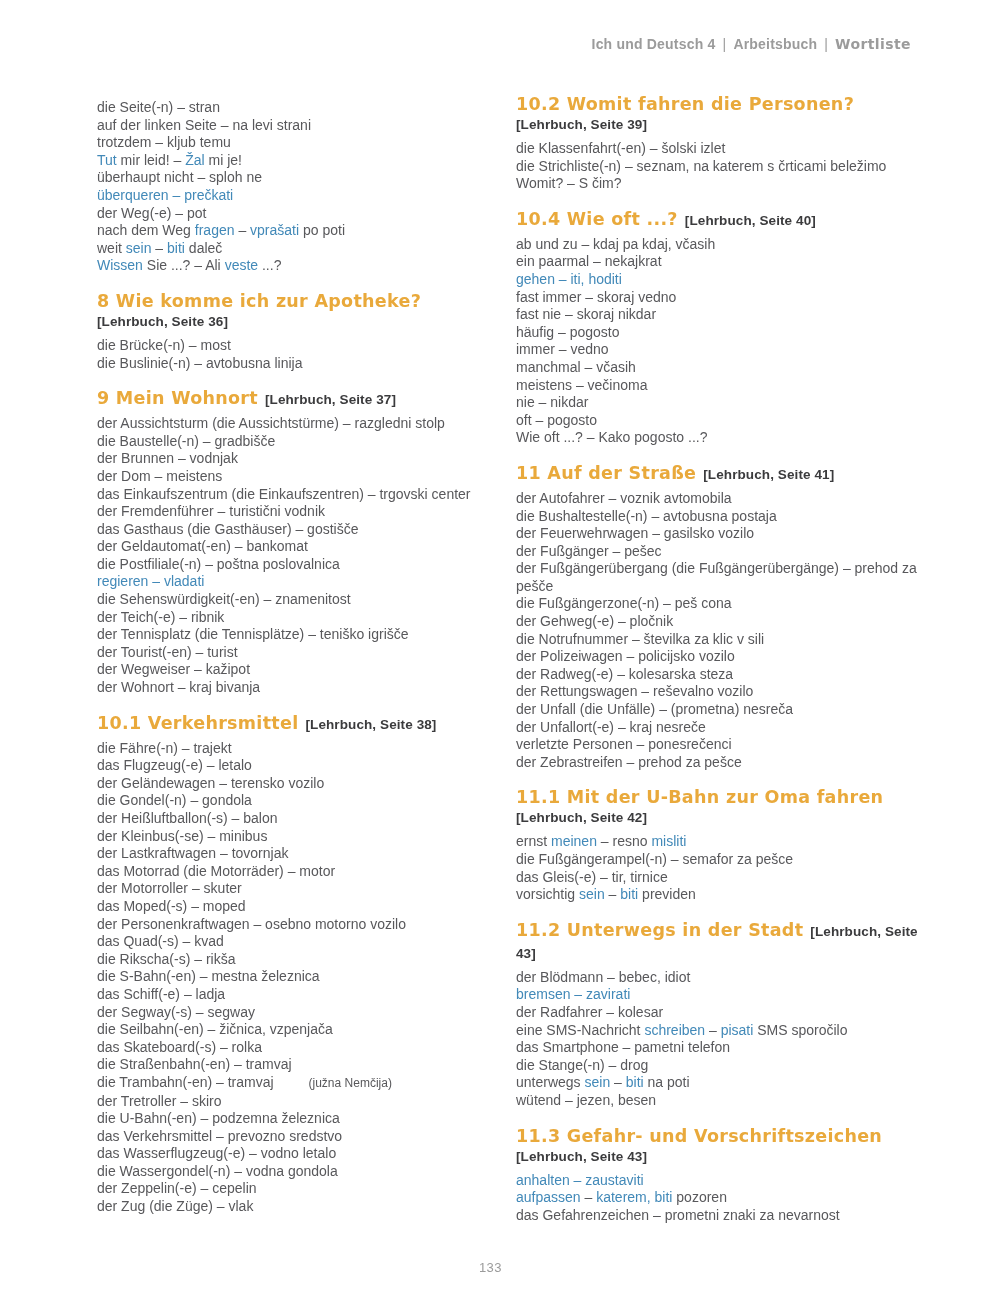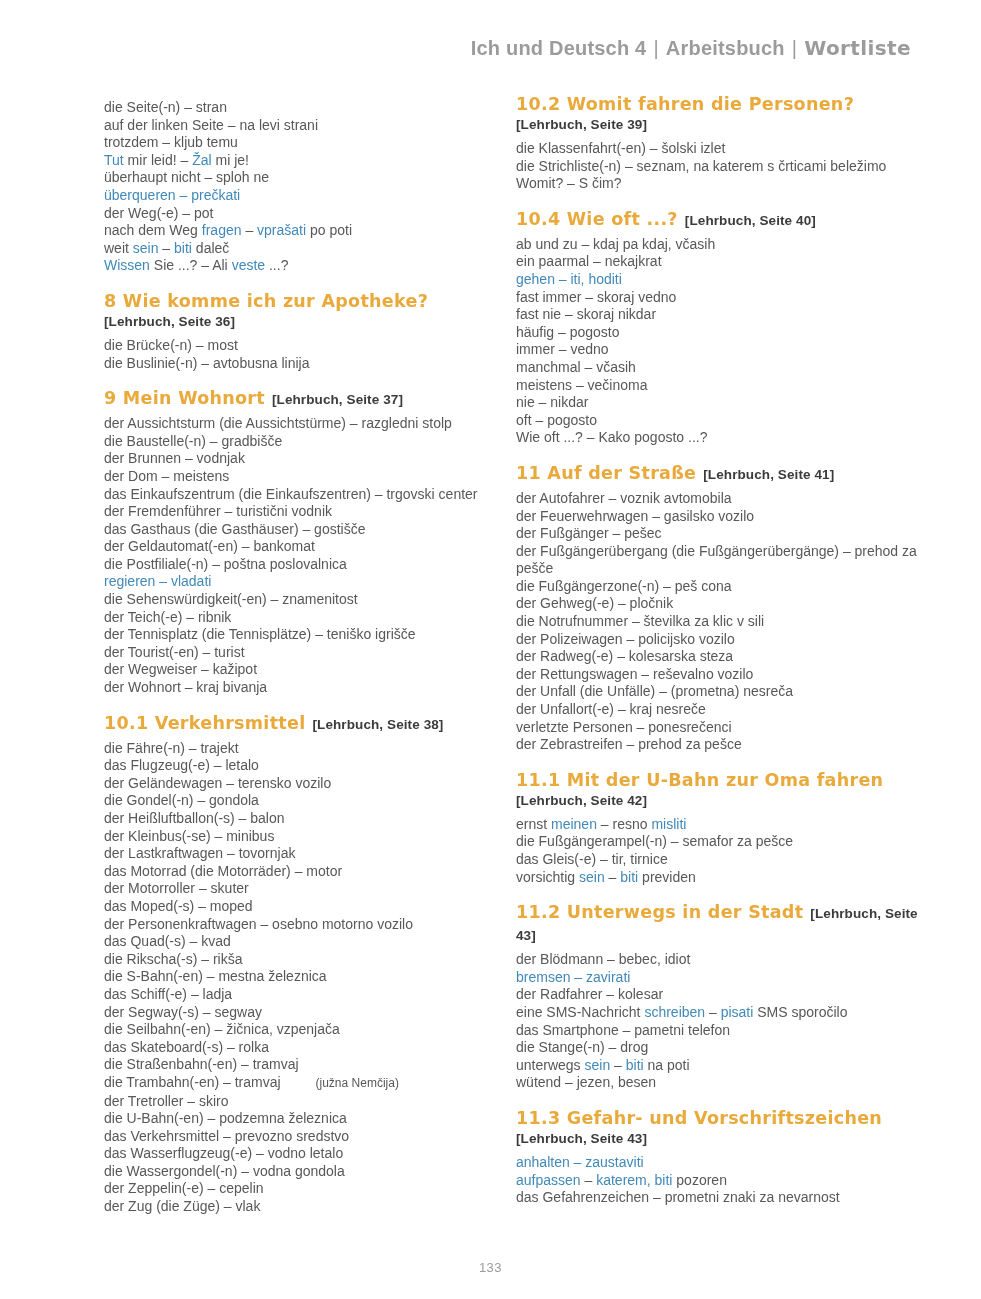--- a/index.html
+++ b/index.html
@@ -3,27 +3,27 @@
 <meta charset="utf-8">
 <style>
   html,body{margin:0;padding:0;}
   body{
     width:981px;height:1299px;position:relative;background:#ffffff;overflow:hidden;
     font-family:"Liberation Sans",sans-serif;
     -webkit-font-smoothing:antialiased;
   }
   .header{
     position:absolute;top:36px;right:70px;
-    font-size:20px;font-weight:bold;color:var(--muted,#9B9B9B);
+    font-size:14px;font-weight:bold;color:var(--muted,#9B9B9B);
     letter-spacing:.2px;white-space:nowrap;
   }
   .header .sep{font-weight:400;padding:0 7px;color:var(--muted,#9B9B9B);}
   .header .strong{font-family:"DejaVu Sans",sans-serif;font-weight:800;letter-spacing:.4px;}
   .col{position:absolute;top:93px;}
-  .col-1{left:104px;width:402px;}
+  .col-1{left:97px;width:402px;}
   .col-2{left:516px;width:420px;}
   .sec{margin-top:15px;}
   .sec:first-child{margin-top:0;}
   .sec-h{
     margin:0;font-family:"DejaVu Sans",sans-serif;font-weight:800;
     font-size:17.5px;line-height:22px;letter-spacing:.3px;color:var(--accent,#E9A93B);
   }
   .ref{
     font-family:"Liberation Sans",sans-serif;font-weight:bold;
     font-size:13.5px;line-height:19px;color:var(--ref,#3B3B3D);letter-spacing:.1px;
@@ -146,20 +146,21 @@
         <p class="entry"><span>meistens – večinoma</span></p>
         <p class="entry"><span>nie – nikdar</span></p>
         <p class="entry"><span>oft – pogosto</span></p>
         <p class="entry"><span>Wie oft ...? – Kako pogosto ...?</span></p>
       </div>
     </section>
     <section class="sec">
       <h2 class="sec-h"><span>11 Auf der Straße</span><span class="ref inline">[Lehrbuch, Seite 41]</span></h2>
       <div class="entries">
         <p class="entry"><span>der Autofahrer – voznik avtomobila</span></p>
+        <p class="entry"><span>die Bushaltestelle(-n) – avtobusna postaja</span></p>
         <p class="entry"><span>der Feuerwehrwagen – gasilsko vozilo</span></p>
         <p class="entry"><span>der Fußgänger – pešec</span></p>
         <p class="entry"><span>der Fußgängerübergang (die Fußgängerübergänge) – prehod za pešče</span></p>
         <p class="entry"><span>die Fußgängerzone(-n) – peš cona</span></p>
         <p class="entry"><span>der Gehweg(-e) – pločnik</span></p>
         <p class="entry"><span>die Notrufnummer – številka za klic v sili</span></p>
         <p class="entry"><span>der Polizeiwagen – policijsko vozilo</span></p>
         <p class="entry"><span>der Radweg(-e) – kolesarska steza</span></p>
         <p class="entry"><span>der Rettungswagen – reševalno vozilo</span></p>
         <p class="entry"><span>der Unfall (die Unfälle) – (prometna) nesreča</span></p>

